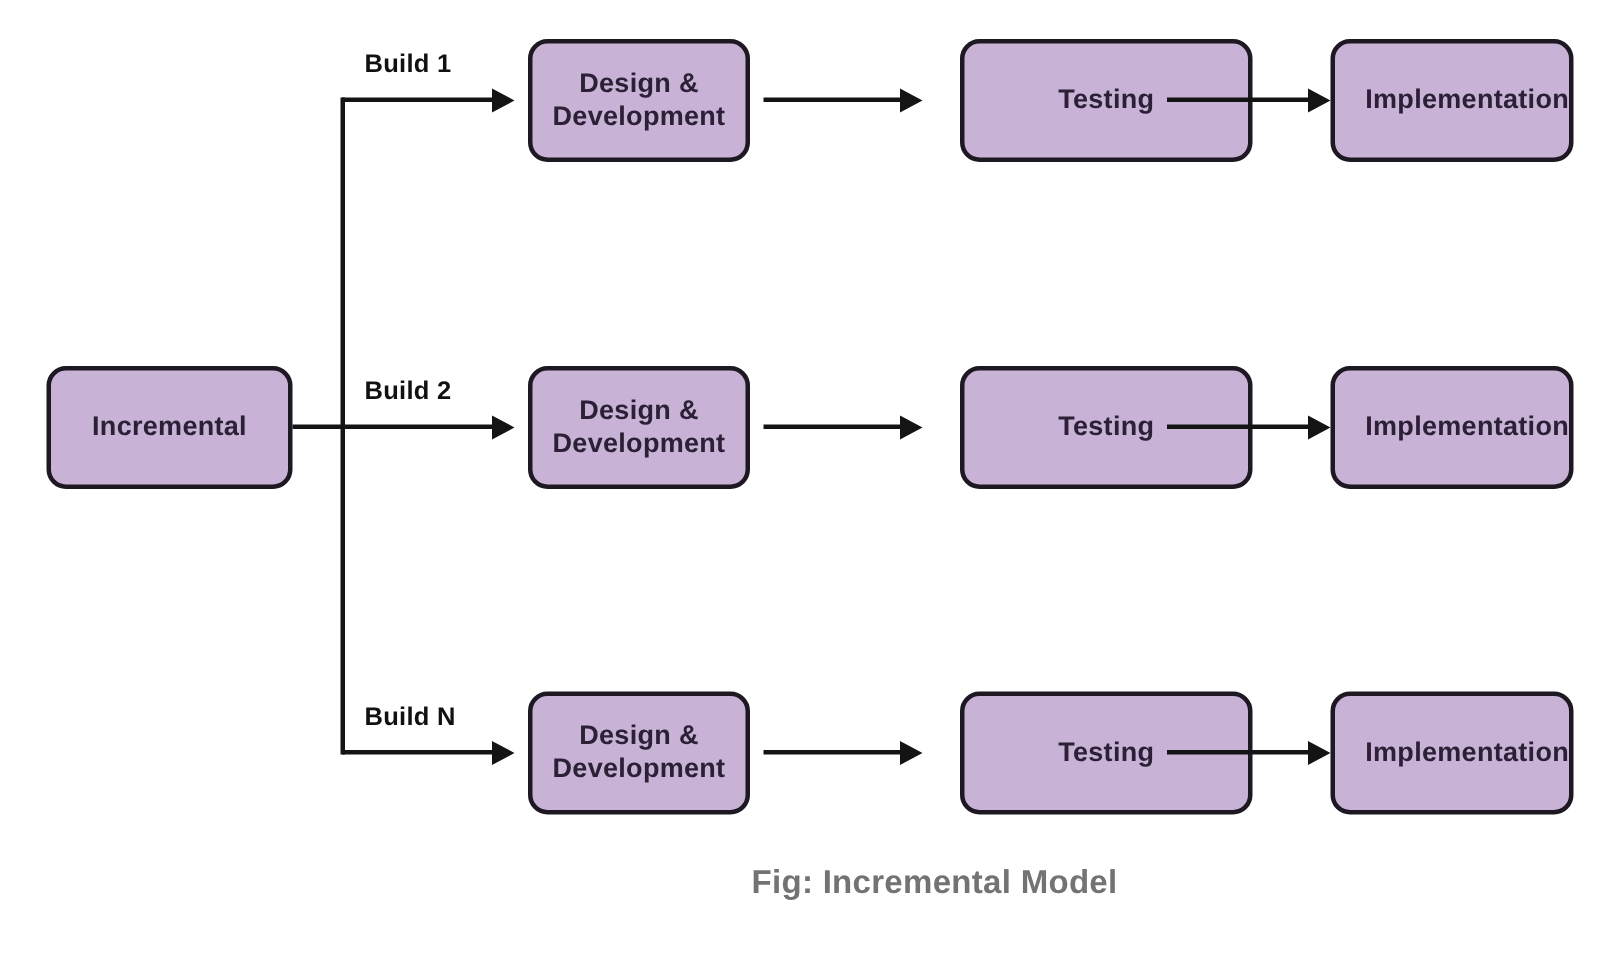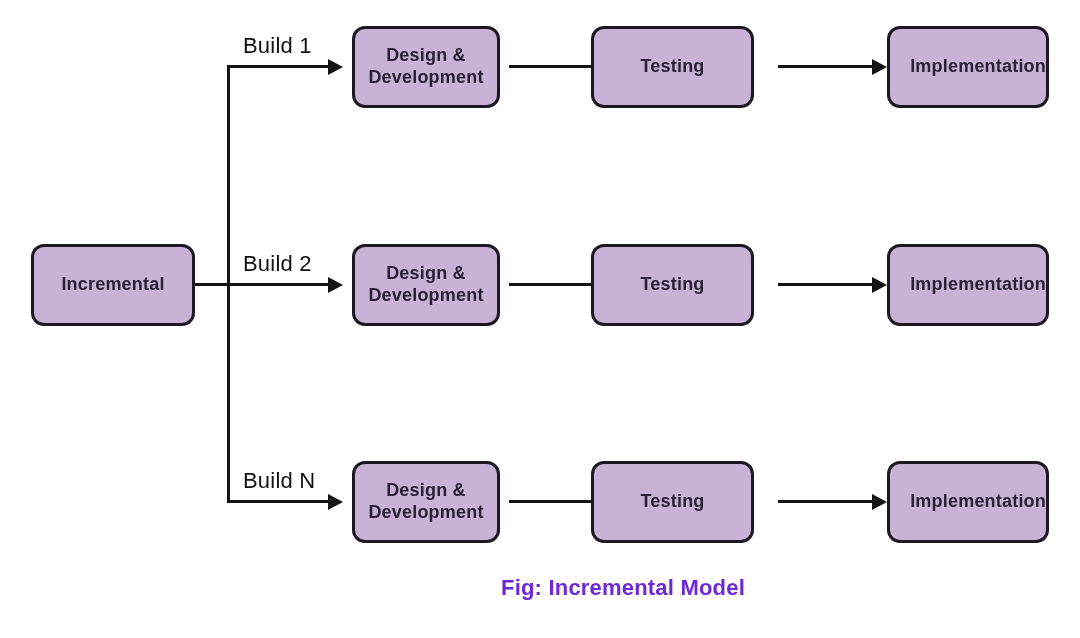--- a/index.html
+++ b/index.html
@@ -31,21 +31,21 @@
   .node-label {
     font-size: 18px;
     font-weight: bold;
     color: #2b2036;
     line-height: 1.22;
     white-space: pre-line;
     letter-spacing: 0.2px;
   }
   .requirements { left: 31px; top: 244px; width: 164px; }
   .design  { left: 352px; width: 148px; }
-  .testing { left: 591px; width: 163px; }
+  .testing { left: 640px; width: 195px; }
   .impl    { left: 887px; width: 162px; justify-content: flex-end; }
 
   
   .row { position: absolute; left: 0; width: 1080px; height: 82px; }
   .row1 { top: 26px; }
   .row2 { top: 244px; }
   .row3 { top: 461px; padding-left: 16px; }
   .row .node { top: 0; }
 
   
@@ -87,33 +87,33 @@
     width: 35px;
     height: 3px;
     background: #141414;
   }
 
   
   .build-label {
     position: absolute;
     left: 243px;
     top: 7px;
-    font-size: 22px;
-    font-weight: normal;
+    font-size: 17px;
+    font-weight: bold;
     color: #111111;
     letter-spacing: 0.2px;
     white-space: nowrap;
   }
   .caption {
     position: absolute;
     left: 501px;
     top: 575px;
     font-size: 22px;
     font-weight: bold;
-    color: #6d28d9;
+    color: #737373;
     letter-spacing: 0.2px;
     white-space: nowrap;
   }
 </style>
 </head>
 <body>
 
 <div class="canvas">
 
   <div class="node requirements">

